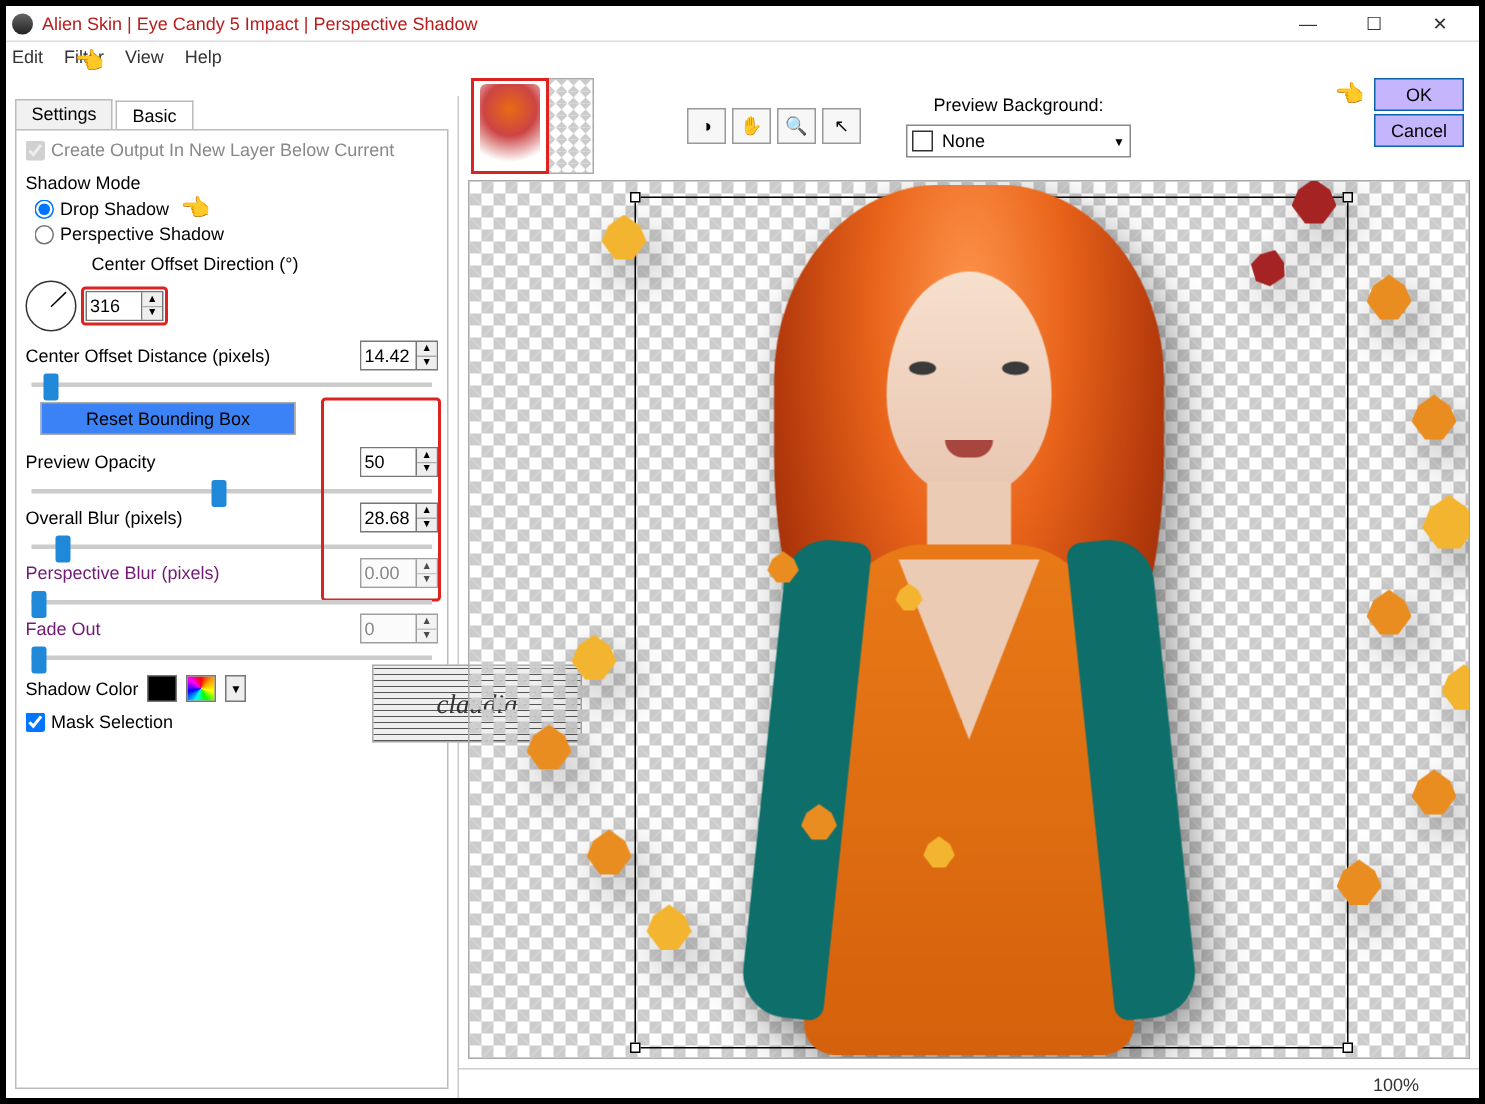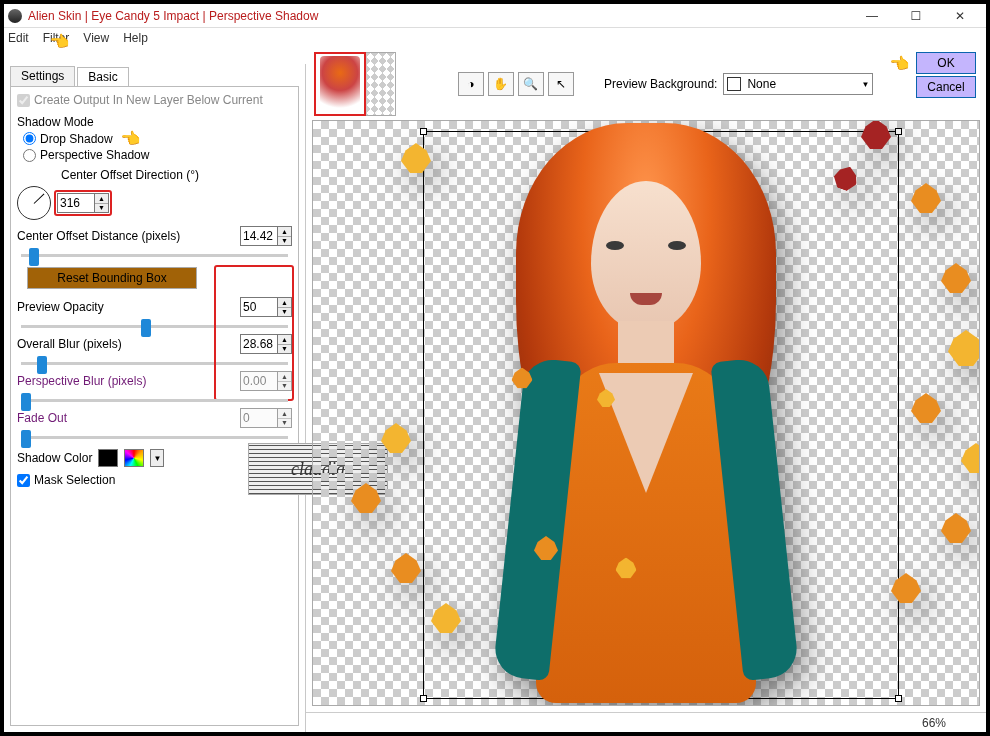--- a/index.html
+++ b/index.html
@@ -38,38 +38,38 @@
 .num-input input { border: none; width: 36px; padding: 0 2px; font-size: 12px; outline: none; }
 .num-input .spinner { width: 14px; display: flex; flex-direction: column; border-left: 1px solid #777; }
 .num-input .spinner div { flex:1; background: #eee; font-size: 7px; display:flex; align-items:center; justify-content:center; border-bottom:1px solid #aaa; cursor:pointer; }
 .num-input .spinner div:last-child { border-bottom:none; }
 
 .slider-row { display: flex; flex-direction: column; gap: 2px; }
 .slider-head { display: flex; justify-content: space-between; align-items: center; }
 .slider-track { height: 3px; background: #ccc; position: relative; margin: 6px 4px 0 4px; }
 .slider-thumb { position: absolute; top: -6px; width: 10px; height: 18px; background: #1f88d8; border-radius: 2px; }
 
-.reset-btn { width: 170px; height: 22px; text-align: center; background: #a16207; border: 1px solid #aaa; margin: 4px auto 2px 10px; padding-top: 3px; cursor:pointer; }
+.reset-btn { width: 170px; height: 22px; text-align: center; background: #3b82f6; border: 1px solid #aaa; margin: 4px auto 2px 10px; padding-top: 3px; cursor:pointer; }
 
 .color-row { display:flex; align-items:center; gap:6px; margin-top:4px; }
 .color-swatch { width:20px; height:18px; background:#000; border:1px solid #777; }
 .rainbow { width:20px; height:18px; border:1px solid #777; background: conic-gradient(red,orange,yellow,lime,cyan,blue,magenta,red); }
 .opts-arrow { width:14px; height:18px; border:1px solid #777; background:#eee; display:flex;align-items:center;justify-content:center; font-size:8px; }
 
 .right-area { flex:1; display:flex; flex-direction:column; position:relative; }
 
 .top-strip { height: 72px; display:flex; align-items:center; padding: 0 8px; gap: 16px; }
 .thumb-frame { width: 52px; height: 64px; border: 2px solid #d22; background: #fff; display:flex; align-items:center; justify-content:center; }
 .thumb-dummy { width:40px; height:56px; background: radial-gradient(circle at 50% 30%, #e96a14 0%, #c44 40%, #fff 80%); border-radius: 4px; }
 .top-strip .grid-rest { width: 30px; height: 64px; background-image: linear-gradient(45deg,#ccc 25%,transparent 25%),linear-gradient(-45deg,#ccc 25%,transparent 25%),linear-gradient(45deg,transparent 75%,#ccc 75%),linear-gradient(-45deg,transparent 75%,#ccc 75%); background-size: 8px 8px; border:1px solid #aaa; border-left:none; }
 
 .toolbar { display:flex; gap:4px; margin-left: 46px; }
 .tool-btn { width:26px; height:24px; border:1px solid #999; background:#f7f7f7; display:flex; align-items:center; justify-content:center; cursor:pointer; }
 
-.preview-bg-row { display:flex; align-items:center; gap:6px; margin-left: 14px; }
+.preview-bg-row { display:flex; align-items:center; gap:6px; margin-left: 14px; flex-direction: column; }
 .combo { height: 22px; border:1px solid #888; display:flex; align-items:center; padding: 0 3px; gap:6px; min-width: 150px; background:#fff; cursor:pointer; }
 .combo .sw { width:14px; height:14px; background:#fff; border:1px solid #333; }
 .combo .arr { margin-left:auto; font-size:8px; }
 
 .action-col { position:absolute; right:10px; top:4px; display:flex; flex-direction:column; gap:2px; align-items:flex-end; }
 .ok-btn, .cancel-btn { width:60px; height:22px; border:1px solid #0a64ad; background:#c4b5fd; text-align:center; padding-top:3px; cursor:pointer; }
 .ok-row { display:flex; align-items:center; gap:6px; }
 
 .canvas-area { flex:1; position:relative; background-image: linear-gradient(45deg,#ccc 25%,transparent 25%),linear-gradient(-45deg,#ccc 25%,transparent 25%),linear-gradient(45deg,transparent 75%,#ccc 75%),linear-gradient(-45deg,transparent 75%,#ccc 75%); background-size: 16px 16px; background-position: 0 0, 0 8px, 8px -8px, -8px 0; margin: 0 6px 6px 6px; border:1px solid #aaa; overflow:hidden; display:flex; align-items:center; justify-content:center; }
 .selection-box { position:absolute; top:10px; left:110px; right:80px; bottom:6px; border:1px solid #000; }
@@ -339,17 +339,17 @@
           <div class="leaf" style="top:430px;left:-80px;"></div>
           <div class="leaf gold" style="top:480px;left:-40px;"></div>
           <div class="leaf" style="top:240px;left:36px;transform:scale(.7)"></div>
           <div class="leaf gold" style="top:260px;left:120px;transform:scale(.6)"></div>
           <div class="leaf" style="top:410px;left:60px;transform:scale(.8)"></div>
           <div class="leaf gold" style="top:430px;left:140px;transform:scale(.7)"></div>
         </div>
       </div>
 
       <div class="statusbar">
-        <span>66%</span>
+        <span>100%</span>
       </div>
     </div>
   </div>
 </div>
 
 </body></html>

